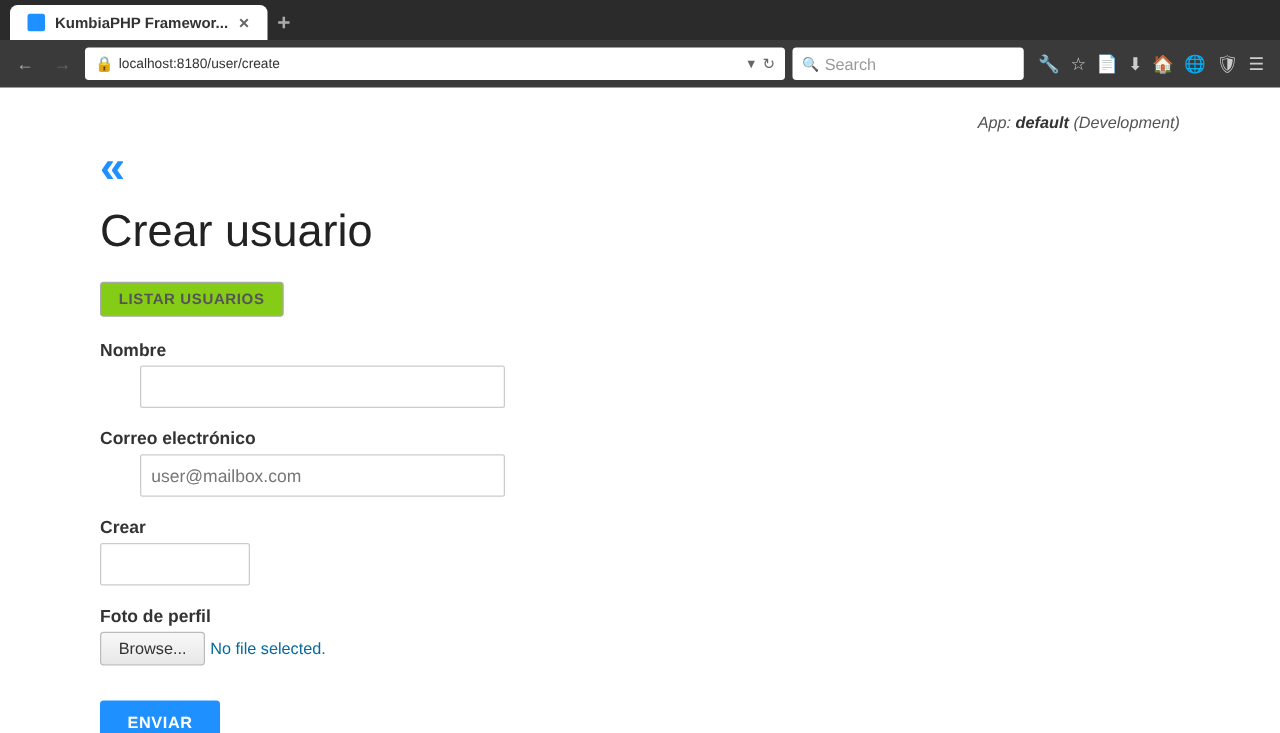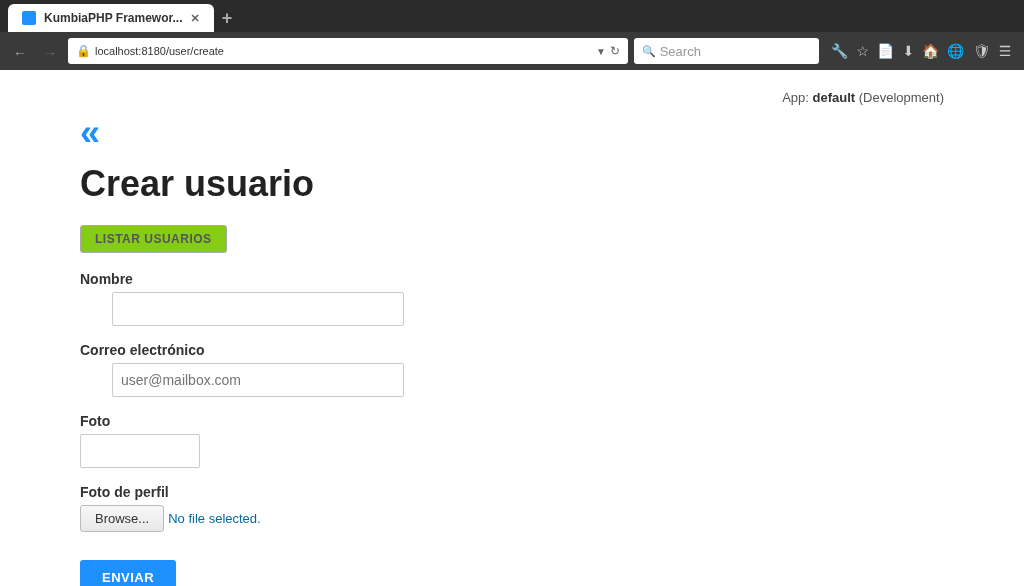--- a/index.html
+++ b/index.html
@@ -159,20 +159,21 @@
       padding: 20px 80px;
       height: calc(586px - 70px);
       overflow-y: auto;
     }
 
     .app-info {
       text-align: right;
       font-size: 13px;
       color: #555;
       margin-bottom: 10px;
+      font-style: italic;
     }
 
     .app-info strong {
       font-weight: bold;
       color: #333;
     }
 
     .logo-area {
       display: flex;
       align-items: center;
@@ -196,21 +197,21 @@
     .logo-kumbia {
       color: #1e90ff;
     }
 
     .logo-php {
       color: #f05a28;
     }
 
     .page-title {
       font-size: 36px;
-      font-weight: bold;
+      font-weight: normal;
       color: #222;
       margin-bottom: 20px;
     }
 
     .btn-list {
       display: inline-block;
       border: 1px solid #aaa;
       border-radius: 3px;
       padding: 6px 14px;
       font-size: 12px;
@@ -356,21 +357,21 @@
   </div>
 
   
   <div class="form-group">
     <label class="form-label">Correo electrónico</label>
     <input class="form-input" type="email" placeholder="user@mailbox.com" style="">
   </div>
 
   
   <div class="form-group">
-    <label class="form-label">Foto</label>
+    <label class="form-label">Crear</label>
     <input class="form-input-number" type="number" style="">
   </div>
 
   
   <div class="form-group">
     <label class="form-label">Foto de perfil</label>
     <div class="file-row">
       <button class="btn-browse">Browse...</button>
       <span class="no-file-text">No file selected.</span>
     </div>

